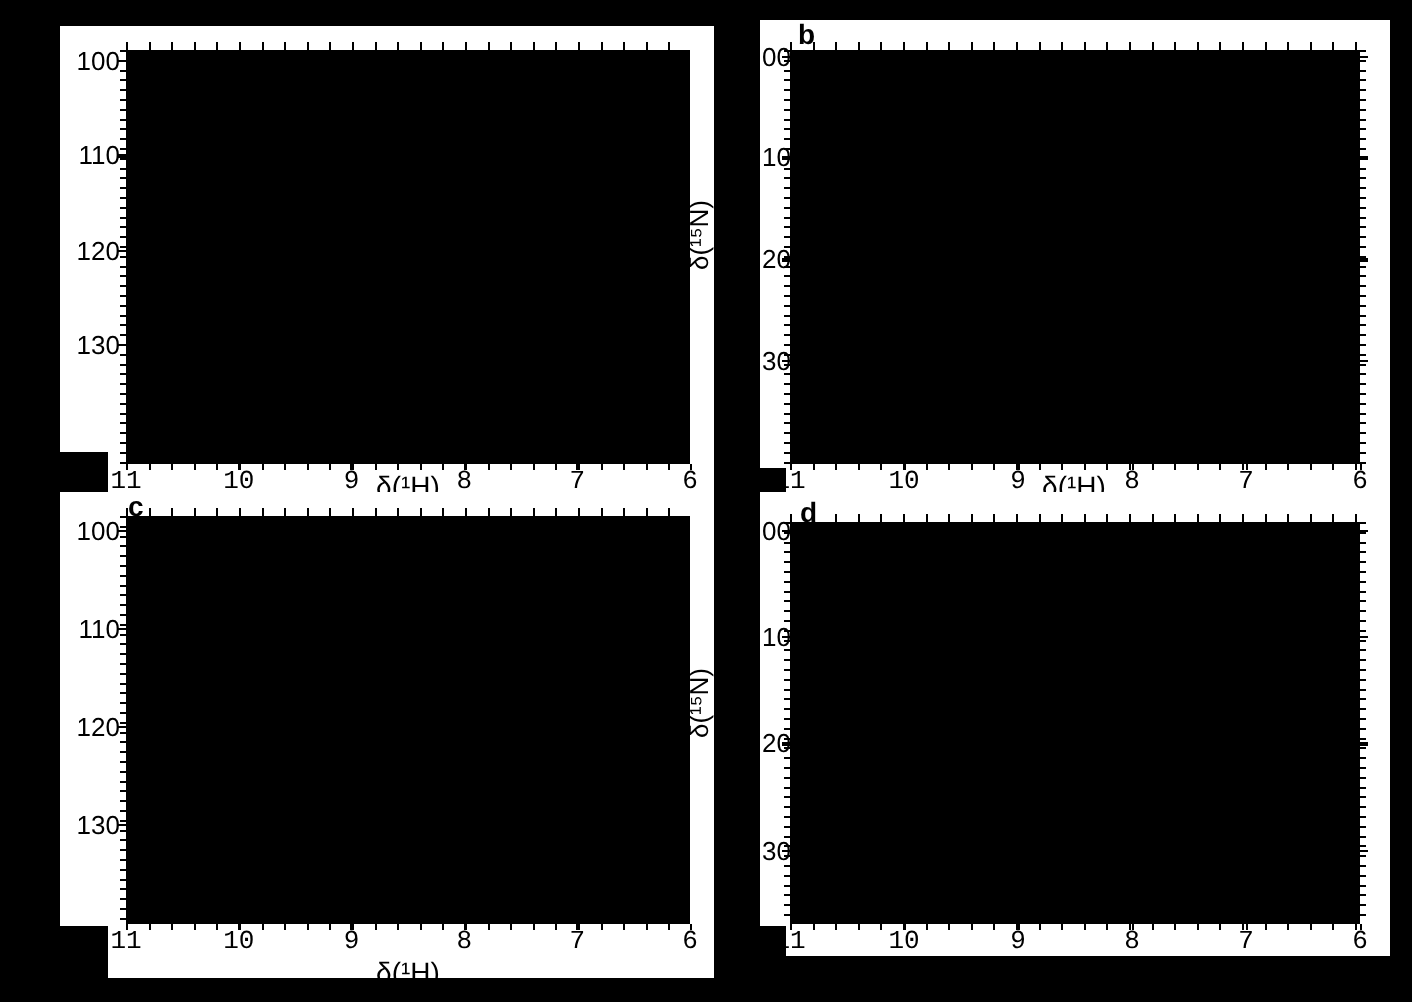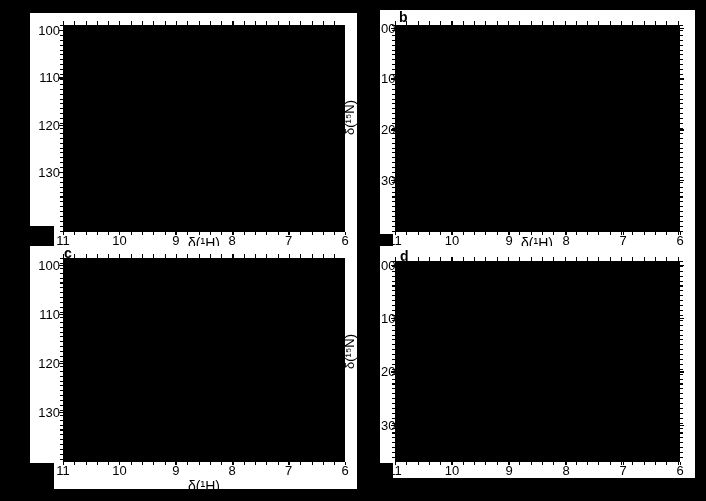--- a/index.html
+++ b/index.html
@@ -33,21 +33,21 @@
 
   .ylabel-right{
     position:absolute;right:0px;font-size:13px;line-height:15px;white-space:nowrap;
     writing-mode:vertical-rl;transform:rotate(180deg);
   }
   .ylabel-right:empty{display:none;}
   #panel-a .ylabel-right{top:87px;}
   #panel-c .ylabel-right{top:88px;}
 
   .tlabel{position:absolute;font-size:13px;line-height:14px;}
-  .xtick{transform:translateX(-50%);}
+  .xtick{transform:translateX(-50%);font-family:Liberation Mono, monospace;}
   .ytick-full{text-align:right;width:30px;left:0;}
   .ytick-clip{text-align:left;width:14px;left:1px;overflow:hidden;}
 
   .maj{position:absolute;background:#000;}
   .minor{position:absolute;}
   .mx{background:repeating-linear-gradient(to right,#000 0px,#000 1px,transparent 1px,transparent 11.3px);}
   .my{background:repeating-linear-gradient(to bottom,#000 0px,#000 1px,transparent 1px,transparent 4.9px);}
 
   .notch{position:absolute;background:#000;}
   #panel-a .notch{left:0;top:213px;width:24px;height:26px;}

